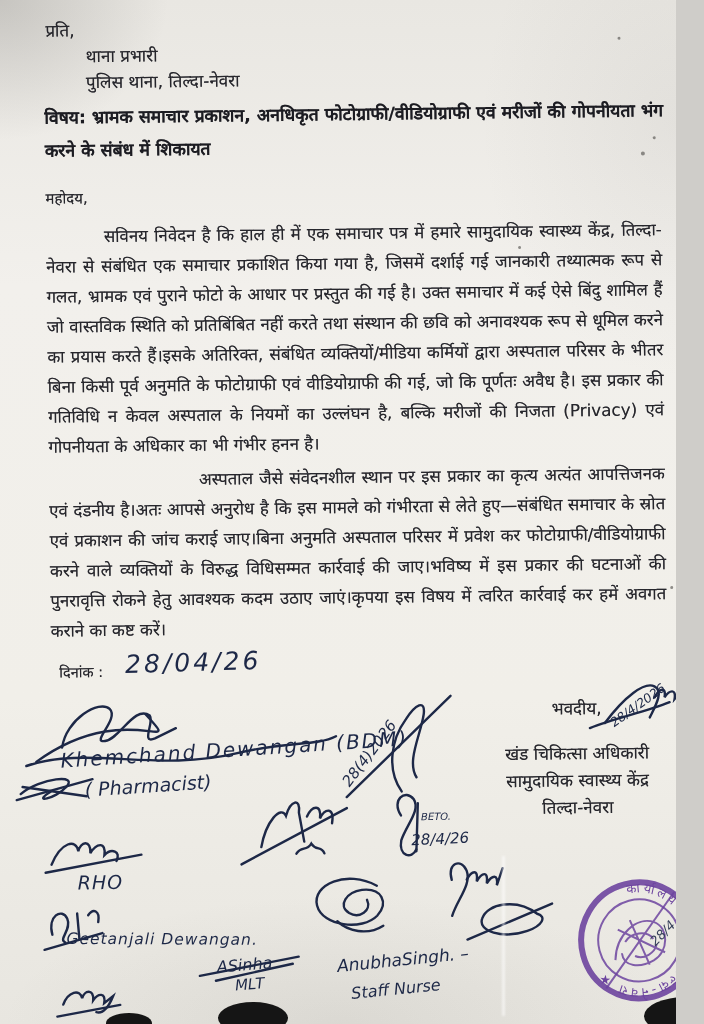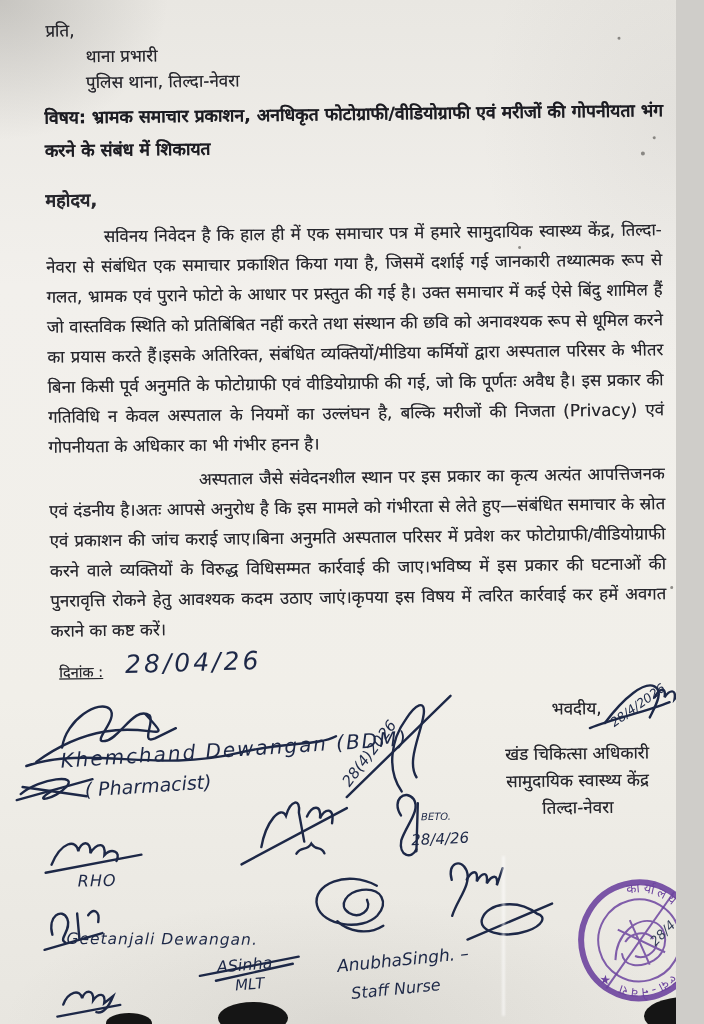--- a/index.html
+++ b/index.html
@@ -11,25 +11,25 @@
       radial-gradient(240px 200px at 0% 0%, rgba(110,108,105,0.28), transparent 70%),
       radial-gradient(260px 340px at 100% 12%, rgba(140,138,135,0.10), transparent 75%),
       radial-gradient(420px 160px at 50% 100%, rgba(120,118,112,0.12), transparent 80%),
       linear-gradient(180deg,#e9e7e2,#f2f0ec 28%,#f1efe9 68%,#e8e6e0);
   }
   .sheet{position:absolute;left:0;top:0;width:704px;height:1024px;transform:rotate(-0.7deg);transform-origin:50% 40%;}
   .printed{position:absolute;color:#26262c;text-shadow:0 0 0.5px rgba(35,35,40,0.55);}
   .recip{left:50px;top:14px;font-size:17px;line-height:26px;}
   .recip .ind{margin-left:40px;}
   .subject{left:48px;top:98px;width:628px;font-weight:bold;font-size:17.5px;line-height:33px;color:#1c1c22;}
-  .salut{left:48px;top:184px;font-size:18px;font-weight:bold;}
+  .salut{left:48px;top:184px;font-size:15px;}
   .para{left:48px;width:616px;font-size:16.8px;line-height:30px;text-align:justify;}
   .p1{top:218px;text-indent:58px;}
   .p2{top:462px;text-indent:150px;}
-  .datelabel{left:56px;top:658px;font-size:14.5px;text-decoration:underline;}
+  .datelabel{left:56px;top:658px;font-size:14.5px;}
   .closing{left:468px;top:698px;width:210px;text-align:center;font-size:17px;line-height:27px;}
   .closing .vale{margin-bottom:18px;}
   .hand{position:absolute;font-family:"DejaVu Sans",sans-serif;font-style:italic;color:#1d2847;white-space:nowrap;}
   .ink-layer{position:absolute;left:0;top:0;}
   .stamp{position:absolute;left:566px;top:862px;width:132px;height:158px;transform:rotate(-14deg);opacity:0.88;}
   .speck{position:absolute;width:3px;height:3px;border-radius:50%;background:rgba(60,58,55,0.55);}
   .blob{position:absolute;background:#151515;border-radius:50%;}
   .crease{position:absolute;left:502px;top:856px;width:3px;height:160px;background:rgba(255,255,255,0.55);filter:blur(1px);}
 </style>
 </head>
@@ -106,21 +106,21 @@
 
       <path d="M601,726 C621,700 641,685 651,690 C661,695 651,711 646,721"></path>
       <path d="M651,701 C656,692 663,690 661,701 C666,694 673,692 671,703 C676,697 681,696 679,706 L684,688"></path>
       <path d="M686,672 L684,722"></path>
       <path d="M586,731 C611,721 641,716 666,706"></path>
     </svg>
 
     <span class="hand" style="left:56px;top:736px;font-size:20px;letter-spacing:2px;transform:rotate(-3deg);">Khemchand Dewangan (BDM)</span>
     <span class="hand" style="left:348px;top:772px;font-size:15px;transform:rotate(-52deg);transform-origin:left bottom;">28(4)2026</span>
     <span class="hand" style="left:80px;top:772px;font-size:19px;transform:rotate(-3deg);">( Pharmacist)</span>
-    <span class="hand" style="left:72px;top:868px;font-size:16px;letter-spacing:1px;">RHO</span>
+    <span class="hand" style="left:72px;top:868px;font-size:19px;letter-spacing:1px;">RHO</span>
     <span class="hand" style="left:416px;top:812px;font-size:10px;">BETO.</span>
     <span class="hand" style="left:406px;top:831px;font-size:15px;transform:rotate(-2deg);">28/4/26</span>
     <span class="hand" style="left:60px;top:928px;font-size:15.5px;letter-spacing:1px;transform:rotate(1deg);">Geetanjali Dewangan.</span>
     <span class="hand" style="left:210px;top:954px;font-size:16px;transform:rotate(-4deg);">ASinha</span>
     <span class="hand" style="left:228px;top:974px;font-size:15px;transform:rotate(-4deg);">MLT</span>
     <span class="hand" style="left:330px;top:950px;font-size:17px;transform:rotate(-5deg);">AnubhaSingh. –</span>
     <span class="hand" style="left:344px;top:980px;font-size:16px;transform:rotate(-5deg);">Staff Nurse</span>
     <span class="hand" style="left:612px;top:718px;font-size:12.5px;transform:rotate(-35deg);transform-origin:left bottom;">28/4/2026</span>
 
     <div class="stamp">

